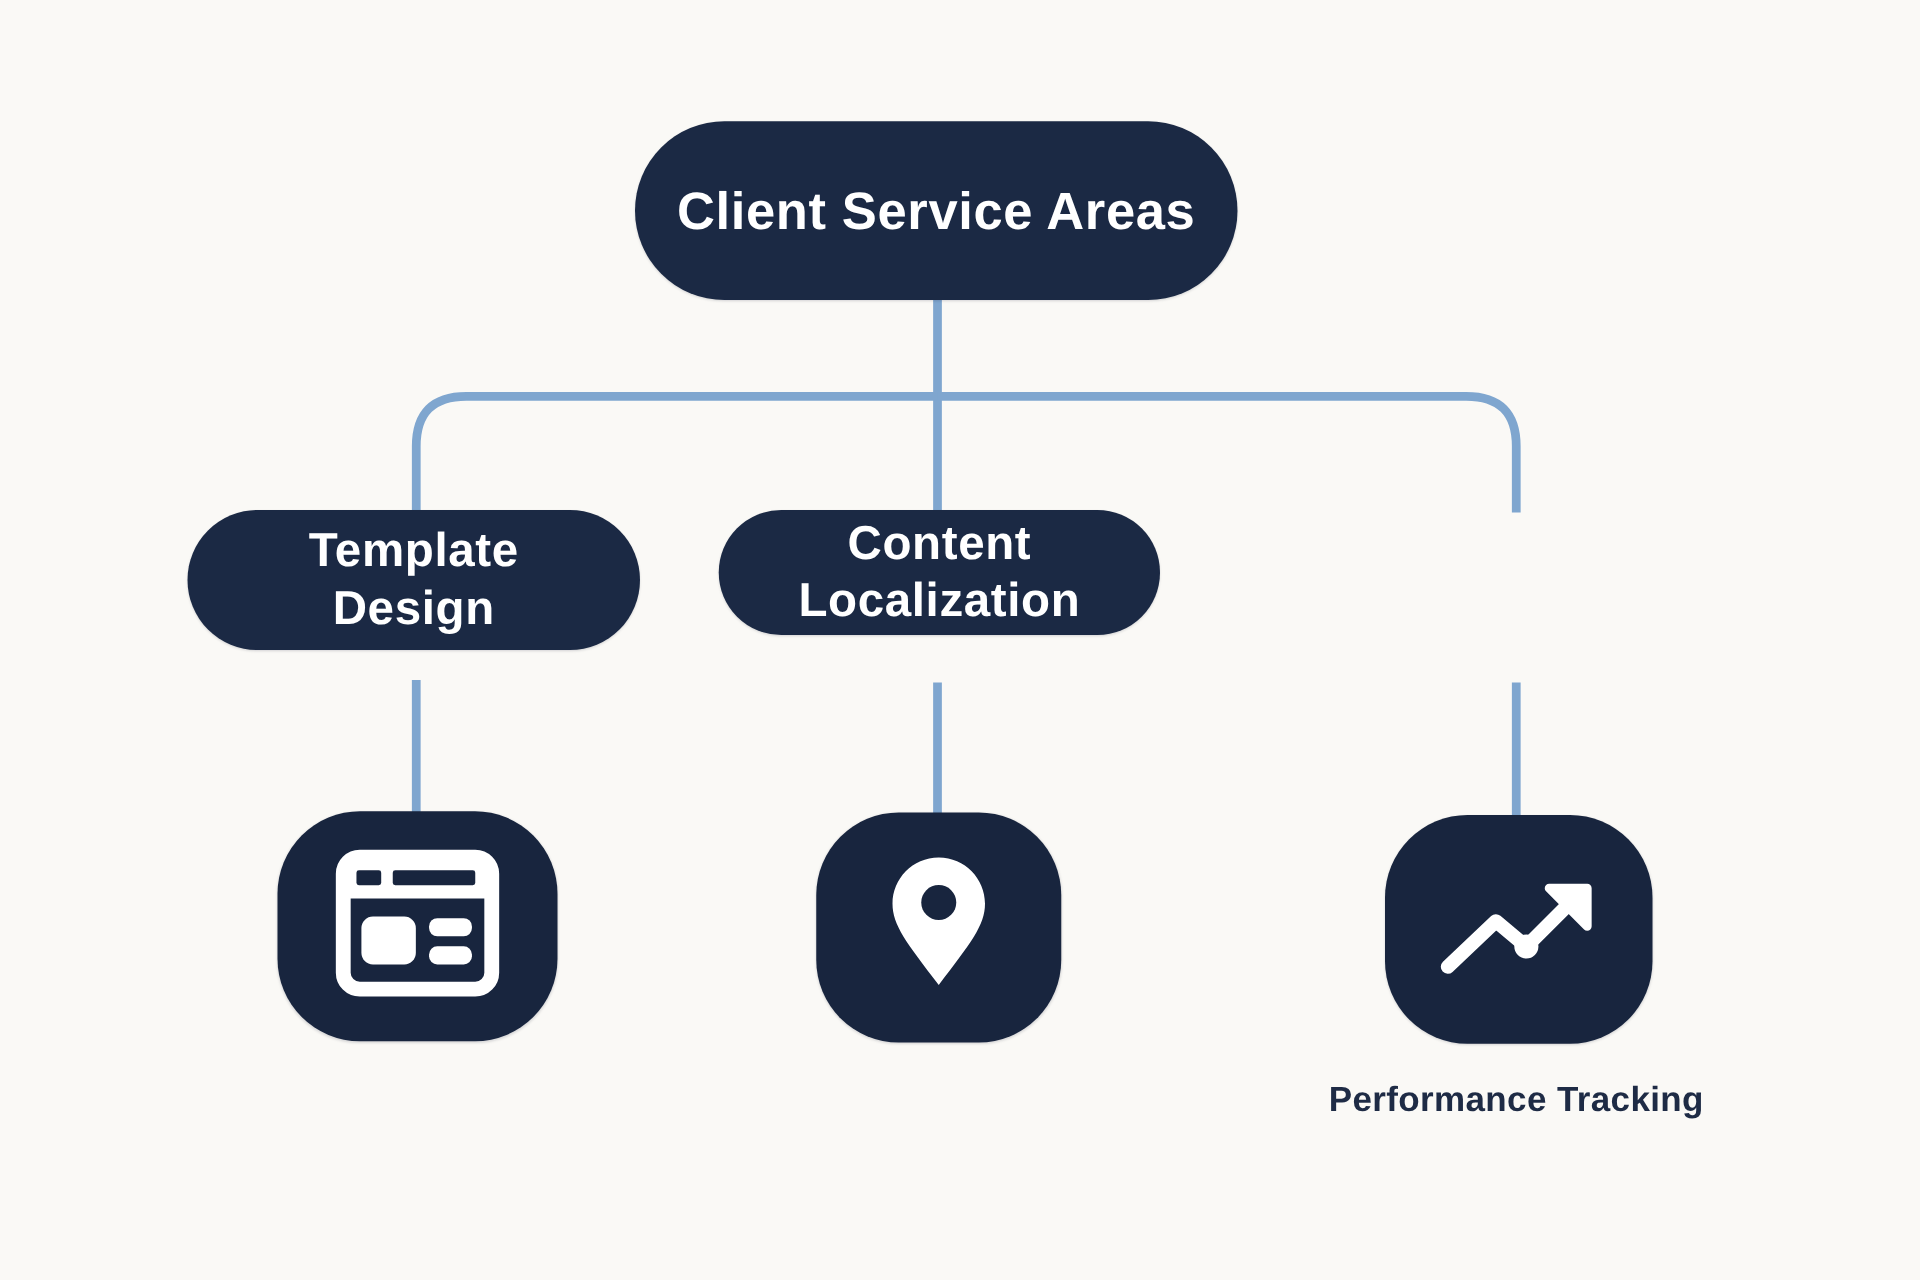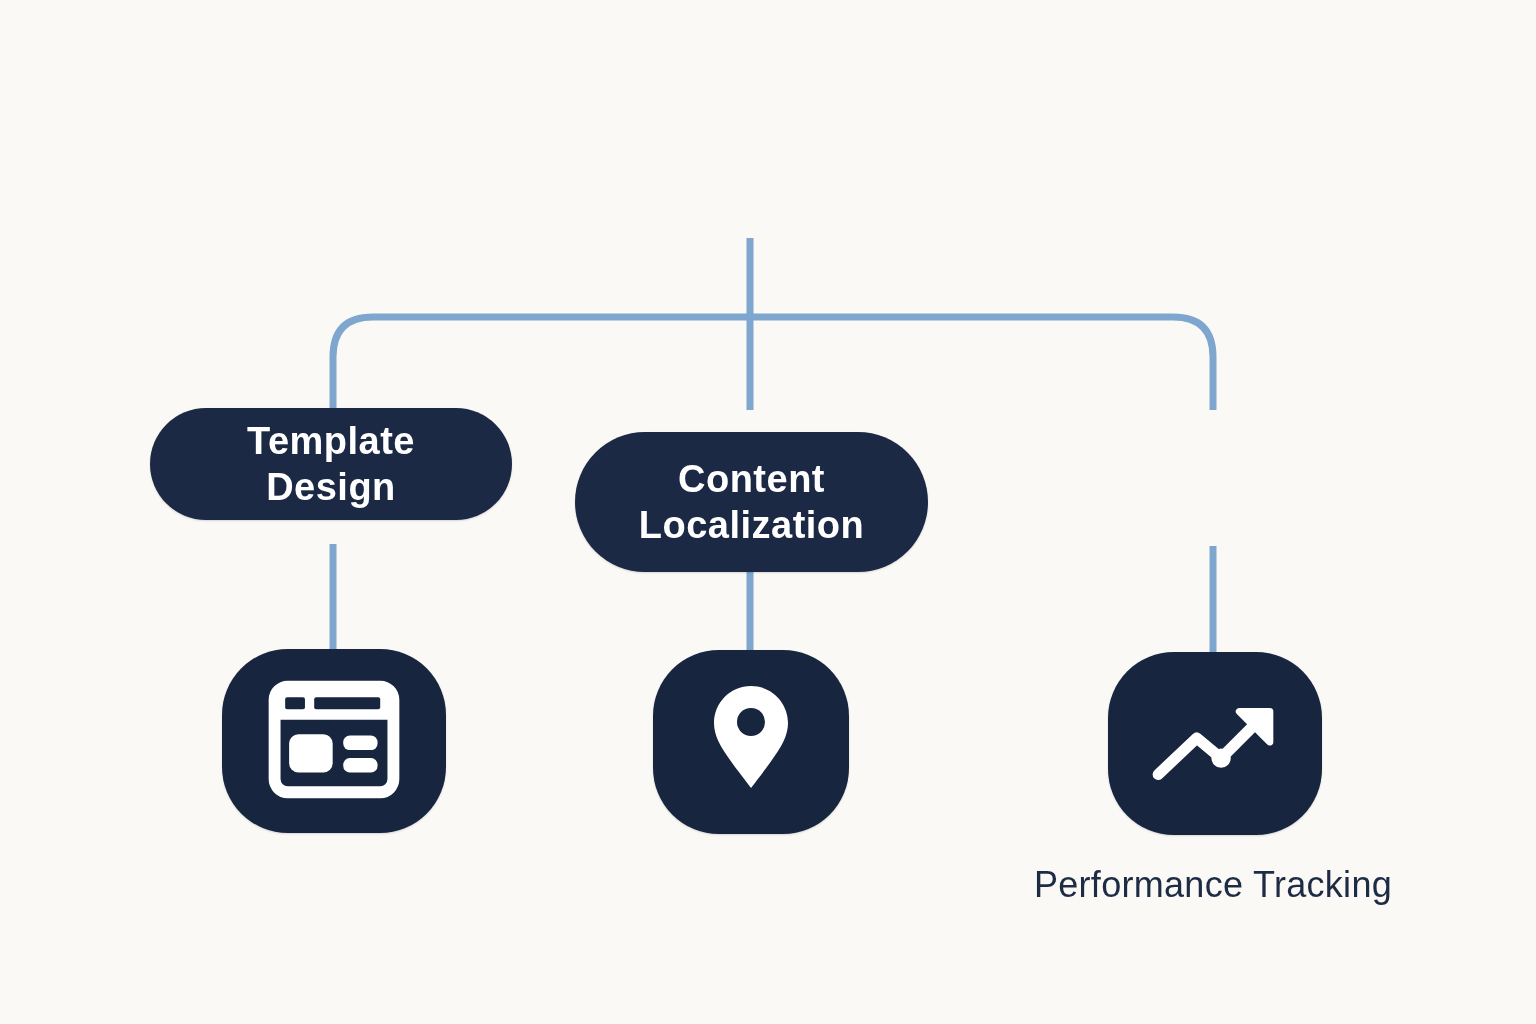--- a/index.html
+++ b/index.html
@@ -28,39 +28,39 @@
   .pill-root{
     left:508px;top:97px;width:482px;height:143px;
     font-size:42px;
   }
   .pill-child{
     font-size:38px;
     line-height:1.22;
   }
   .pill-child .label{display:block;padding:0 34px;}
   .pill-child-1{left:150px;top:408px;width:362px;height:112px;}
-  .pill-child-2{left:575px;top:432px;width:353px;height:140px;}
+  .pill-child-2{left:575px;top:408px;width:353px;height:100px;}
   .pill-child-3{left:1015px;top:408px;width:395px;height:140px;}
   .tile{
     position:absolute;
     background:#18253e;
     border-radius:66px;
     display:flex;align-items:center;justify-content:center;
     box-shadow:0 1px 2px rgba(20,30,50,0.15);
   }
   .tile-1{left:222px;top:649px;width:224px;height:184px;}
   .tile-2{left:653px;top:650px;width:196px;height:184px;}
   .tile-3{left:1108px;top:652px;width:214px;height:183px;}
   .caption{
     position:absolute;
     left:1013px;top:862px;width:400px;
     text-align:center;
     color:#1e2b45;
-    font-weight:normal;
-    font-size:36px;
+    font-weight:bold;
+    font-size:28px;
     line-height:1.28;
     letter-spacing:0.3px;
   }
 </style>
 </head>
 <body>
 
 <div class="canvas">
 
   <svg class="connectors" viewBox="0 0 1536 1024" xmlns="http://www.w3.org/2000/svg">
@@ -69,20 +69,23 @@
 
     <path d="M750 317 L373 317 Q333 317 333 357 L333 410" fill="none" stroke="#7fa6cf" stroke-width="7"></path>
 
     <path d="M750 317 L1173 317 Q1213 317 1213 357 L1213 410" fill="none" stroke="#7fa6cf" stroke-width="7"></path>
 
     <path d="M333 544 L333 653" fill="none" stroke="#7fa6cf" stroke-width="7"></path>
     <path d="M750 546 L750 654" fill="none" stroke="#7fa6cf" stroke-width="7"></path>
     <path d="M1213 546 L1213 656" fill="none" stroke="#7fa6cf" stroke-width="7"></path>
   </svg>
 
+  <div class="pill pill-root">
+    <span class="label">Client Service Areas</span>
+  </div>
 
   <div class="pill pill-child pill-child-1">
     <span class="label">Template Design</span>
   </div>
   <div class="pill pill-child pill-child-2">
     <span class="label">Content Localization</span>
   </div>
 
   <div class="tile tile-1">
     <span>

